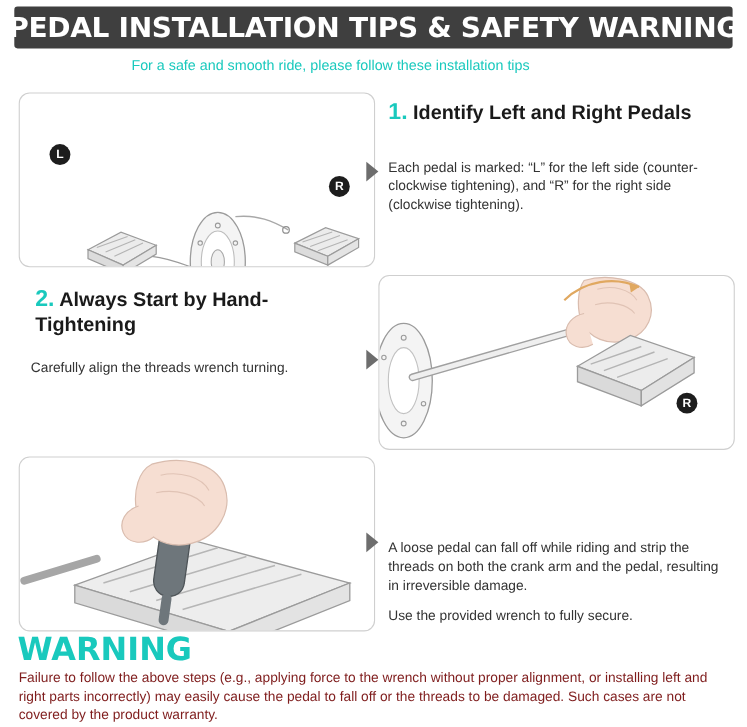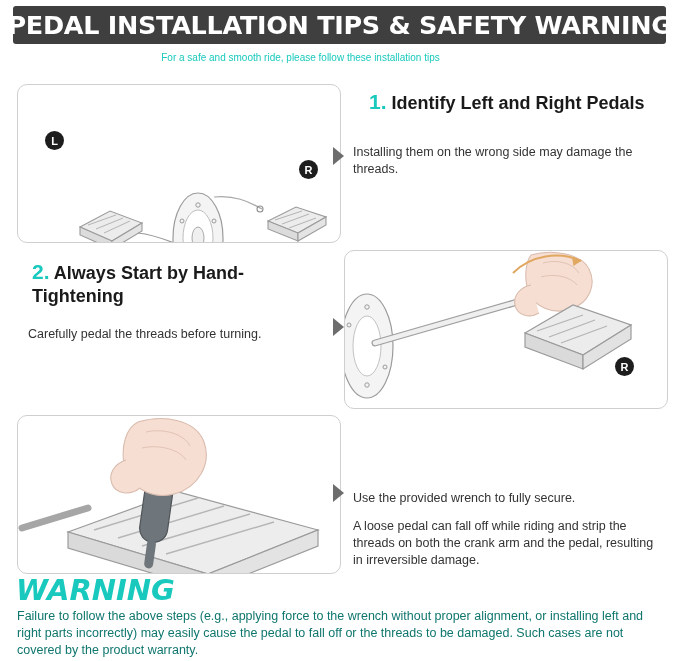--- a/index.html
+++ b/index.html
@@ -44,21 +44,21 @@
     transform: scaleX(1.02);
     white-space: nowrap;
   }
   .subtitle {
     position: absolute;
     left: 0;
     top: 52px;
     width: 601px;
     text-align: center;
     color: #19c9bd;
-    font-size: 10px;
+    font-size: 13px;
   }
 
   
   .panel {
     position: absolute;
     border: 1px solid #cfcfcf;
     border-radius: 10px;
     background: #ffffff;
     overflow: hidden;
   }
@@ -99,30 +99,29 @@
   
   .warn-title {
     position: absolute;
     left: 16px;
     top: 573px;
     color: #19c9bd;
     font-family: "DejaVu Sans", sans-serif;
     font-weight: bold;
     font-size: 29px;
     letter-spacing: 0px;
-    font-style: italic;
   }
   .warn-body {
     position: absolute;
     left: 17px;
     top: 608px;
     width: 648px;
     font-size: 12.5px;
     line-height: 17px;
-    color: #0f766e;
+    color: #7f1d1d;
   }
 
   
   .ill {
     position: absolute;
     inset: 0;
   }
   .badge {
     position: absolute;
     width: 19px;
@@ -185,34 +184,34 @@
         <path d="M32,30 L60,14 L60,22 L32,38 Z" fill="#e4e4e4" stroke="#9b9b9b" stroke-width="1.1"></path>
         <path d="M9,17 L36,8 M16,21 L43,11 M23,25 L50,15" stroke="#b4b4b4" stroke-width="1"></path>
       </g>
     </svg>
     <div class="badge" style="left:27px; top:46px;">L</div>
     <div class="badge" style="left:281px; top:75px;">R</div>
   </div>
 
   <div class="arrow" style="left:333px; top:147px;"></div>
 
-  <div class="step-head" style="left:353px; top:90px; width:305px;margin-left:16px;">
+  <div class="step-head" style="left:353px; top:90px; width:305px;">
     <span class="step-num">1.</span>
     <span>Identify Left and Right Pedals</span>
   </div>
   <div class="step-body" style="left:353px; top:144px; width:308px;">
-    <p>Installing them on the wrong side may damage the threads.</p>
+    <p>Each pedal is marked: “L” for the left side (counter-clockwise tightening), and “R” for the right side (clockwise tightening).</p>
   </div>
 
   <div class="step-head" style="left:32px; top:260px; width:300px;">
     <span class="step-num">2.</span>
     <span>Always Start by Hand-Tightening</span>
   </div>
   <div class="step-body" style="left:28px; top:326px; width:296px;">
-    <p>Carefully pedal the threads before turning.</p>
+    <p>Carefully align the threads wrench turning.</p>
   </div>
 
   <div class="arrow" style="left:333px; top:318px;"></div>
 
   <div class="panel" style="left:344px; top:250px; width:322px; height:157px;">
     <svg class="ill" viewBox="0 0 322 157">
 
       <g transform="translate(-8,40)">
         <ellipse cx="30" cy="55" rx="26" ry="52" fill="#f4f4f4" stroke="#9b9b9b" stroke-width="1.2"></ellipse>
         <ellipse cx="30" cy="55" rx="14" ry="30" fill="#ffffff" stroke="#c2c2c2" stroke-width="1"></ellipse>
@@ -268,20 +267,20 @@
         <path d="M108,44 C96,48 90,58 94,68 C98,78 112,80 122,72" fill="#f6ded2" stroke="#d9bcae" stroke-width="1.1"></path>
         <path d="M128,16 C146,12 166,18 172,30" fill="none" stroke="#e0c3b5" stroke-width="1"></path>
         <path d="M124,32 C142,28 162,34 168,44" fill="none" stroke="#e0c3b5" stroke-width="1"></path>
       </g>
     </svg>
   </div>
 
   <div class="arrow" style="left:333px; top:484px;"></div>
 
   <div class="step-body" style="left:353px; top:490px; width:306px;">
+    <p>A loose pedal can fall off while riding and strip the threads on both the crank arm and the pedal, resulting in irreversible damage.</p>
     <p>Use the provided wrench to fully secure.</p>
-    <p>A loose pedal can fall off while riding and strip the threads on both the crank arm and the pedal, resulting in irreversible damage.</p>
   </div>
 
   <div class="warn-title">WARNING</div>
   <div class="warn-body">Failure to follow the above steps (e.g., applying force to the wrench without proper alignment, or installing left and right parts incorrectly) may easily cause the pedal to fall off or the threads to be damaged. Such cases are not covered by the product warranty.</div>
 
 </div>
 
 </body></html>

